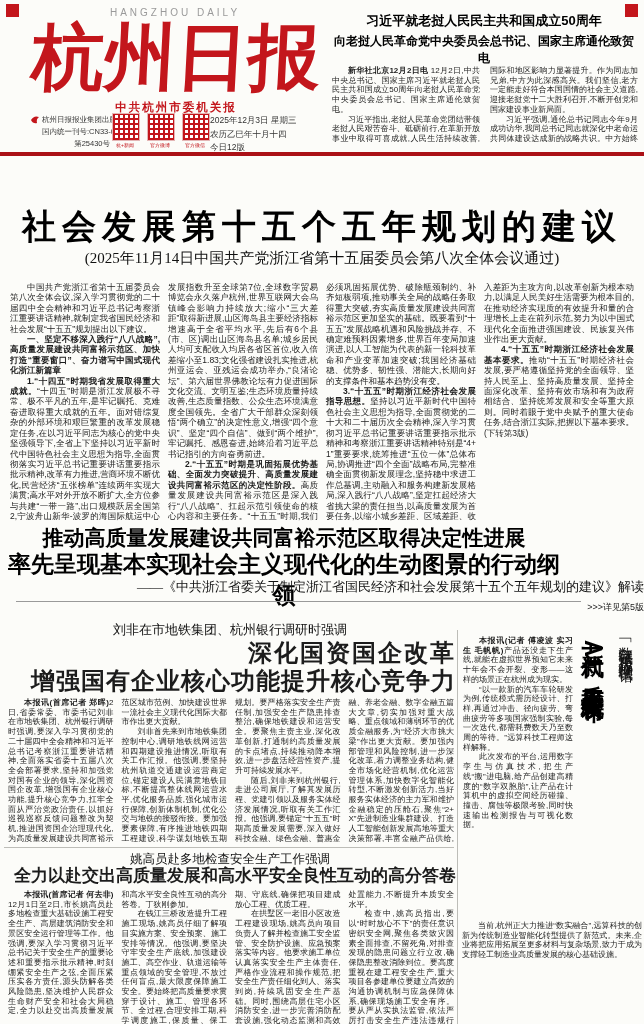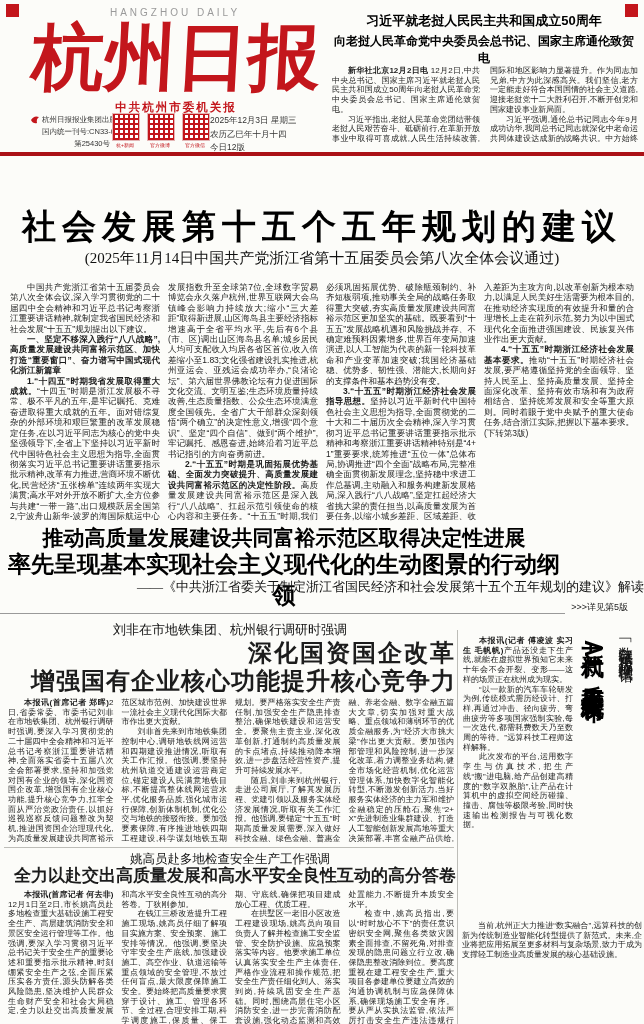--- a/index.html
+++ b/index.html
@@ -24,21 +24,21 @@
   .qr{width:26px;height:26px;background-color:#fff;border:1px solid #e4b6b6;
       background-image:repeating-linear-gradient(0deg,#c3161c 0 2px,transparent 2px 5px),
                        repeating-linear-gradient(90deg,#c3161c 0 2px,transparent 2px 5px);}
   .qr-cap{font-size:5px;color:#c3161c;text-align:center;width:26px;margin-top:1px;}
   .dates{left:210px;top:114px;width:108px;font-size:8.5px;line-height:13.5px;color:#333;}
   .red-rule{left:0;top:152px;width:644px;height:4px;background:#ab1117;}
   .top-h{left:330px;width:308px;text-align:center;font-weight:900;color:#000;}
   .main-h{left:0;width:644px;text-align:center;font-weight:900;color:#000;font-size:34px;line-height:40px;}
   .main-sub{left:0;top:249px;width:644px;text-align:center;font-size:15px;color:#111;}
   .banner{left:0;width:568px;text-align:center;font-weight:900;color:#000;}
-  .see-row{left:0;top:601px;width:628px;display:flex;align-items:flex-end;}
+  .see-row{left:16px;top:601px;width:628px;display:flex;align-items:flex-start;}
   .see-line{flex:1;height:1px;background:#9a9a9a;}
   .see-note{font-size:9px;color:#222;padding-left:6px;white-space:nowrap;}
   .kicker{width:452px;left:4px;text-align:center;font-size:13px;color:#111;}
   .vdiv{left:457px;top:630px;width:1px;height:394px;background:#bdbdb8;}
   .hdiv{left:4px;top:847px;width:450px;height:1px;background:#bdbdb8;}
   .vert-head{writing-mode:vertical-rl;text-orientation:mixed;font-weight:900;color:#000;
              font-size:23px;line-height:1.35;letter-spacing:2px;}
   .vert-quote{writing-mode:vertical-rl;text-orientation:mixed;font-size:14.5px;line-height:1.5;color:#111;
               font-family:"Liberation Serif","DejaVu Serif",serif;letter-spacing:2px;}
   .fish{width:10px;height:10px;}

